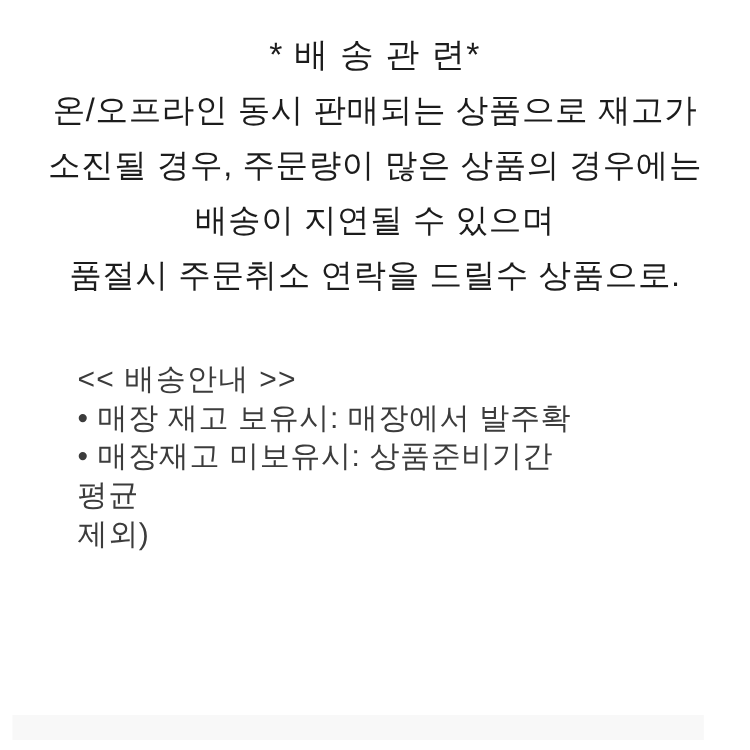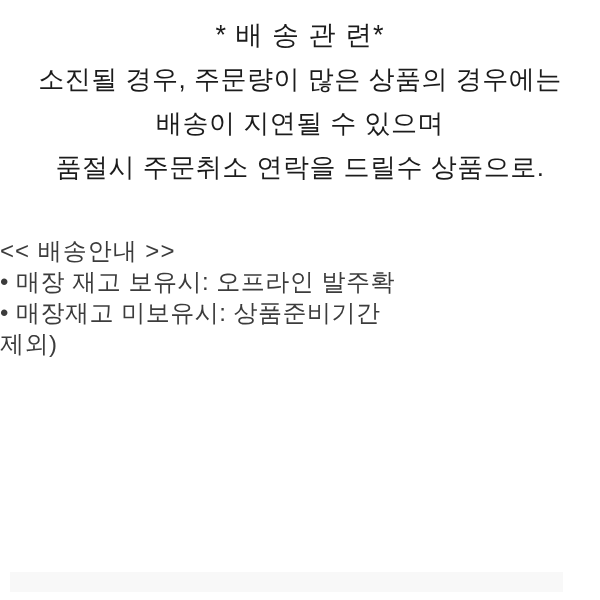--- a/index.html
+++ b/index.html
@@ -9,35 +9,36 @@
   .page {
     position: relative;
     width: 600px;
     height: 600px;
     background: #ffffff;
     overflow: hidden;
     font-family: "Liberation Sans", sans-serif;
   }
   
   .notice {
-    padding-top: 13px;
+    padding-top: 22px;
     text-align: center;
     color: #1c1c1c;
     font-size: 26px;
     line-height: 44px;
     letter-spacing: 0.5px;
     font-weight: 500;
   }
   .notice-title {
     font-size: 27px;
     letter-spacing: 1px;
   }
   
   .guide {
     margin-top: 46px;
+    padding-left: 62px;
     padding-right: 30px;
     text-align: left;
     color: #3c3c3c;
     font-size: 24px;
     line-height: 31px;
     letter-spacing: 0.5px;
     font-weight: 500;
   }
   .guide-heading {
     letter-spacing: 1px;
@@ -52,27 +53,29 @@
     background: #f8f8f8;
   }
 </style>
 </head>
 <body>
 
 <div class="page">
 
   <section class="notice">
     <div class="notice-title">* 배 송 관 련*</div>
+    <div class="notice-line">온/오프라인 동시 판매되는 상품으로 재고가</div>
     <div class="notice-line">소진될 경우, 주문량이 많은 상품의 경우에는</div>
     <div class="notice-line">배송이 지연될 수 있으며</div>
     <div class="notice-line">품절시 주문취소 연락을 드릴수 상품으로.</div>
   </section>
 
   <section class="guide">
     <div class="guide-heading">&lt;&lt; 배송안내 &gt;&gt;</div>
-    <div class="guide-line">• 매장 재고 보유시: 오프라인 발주확</div>
+    <div class="guide-line">• 매장 재고 보유시: 매장에서 발주확</div>
     <div class="guide-line">• 매장재고 미보유시: 상품준비기간</div>
+    <div class="guide-line">평균</div>
     <div class="guide-line">제외)</div>
   </section>
 
   <div class="divider-band"></div>
 
 </div>
 
 </body></html>

